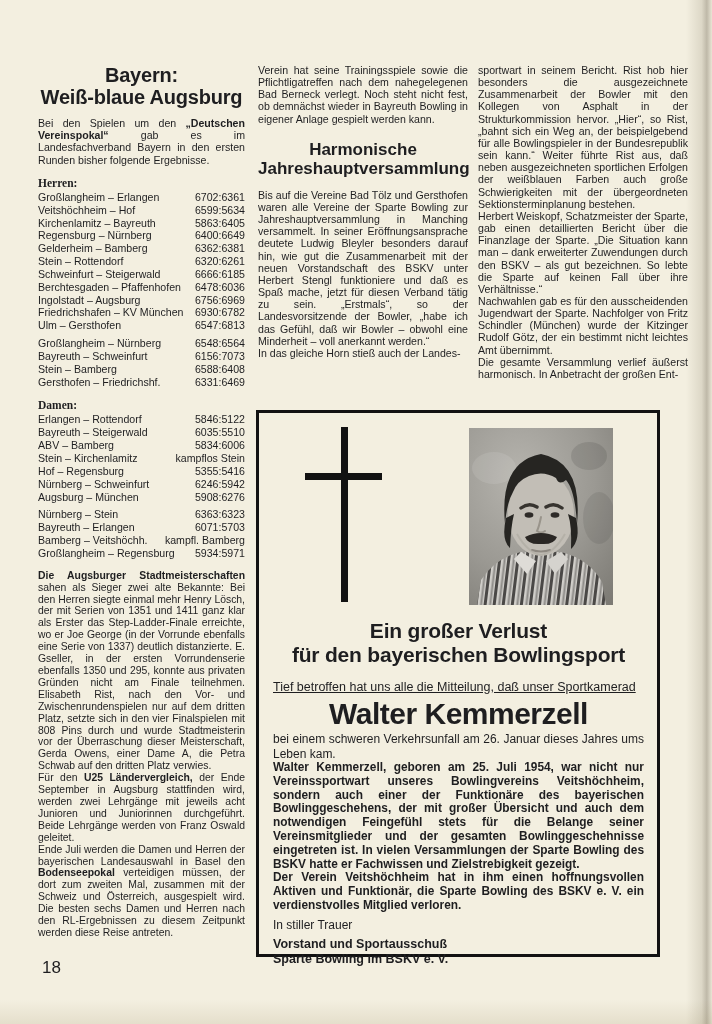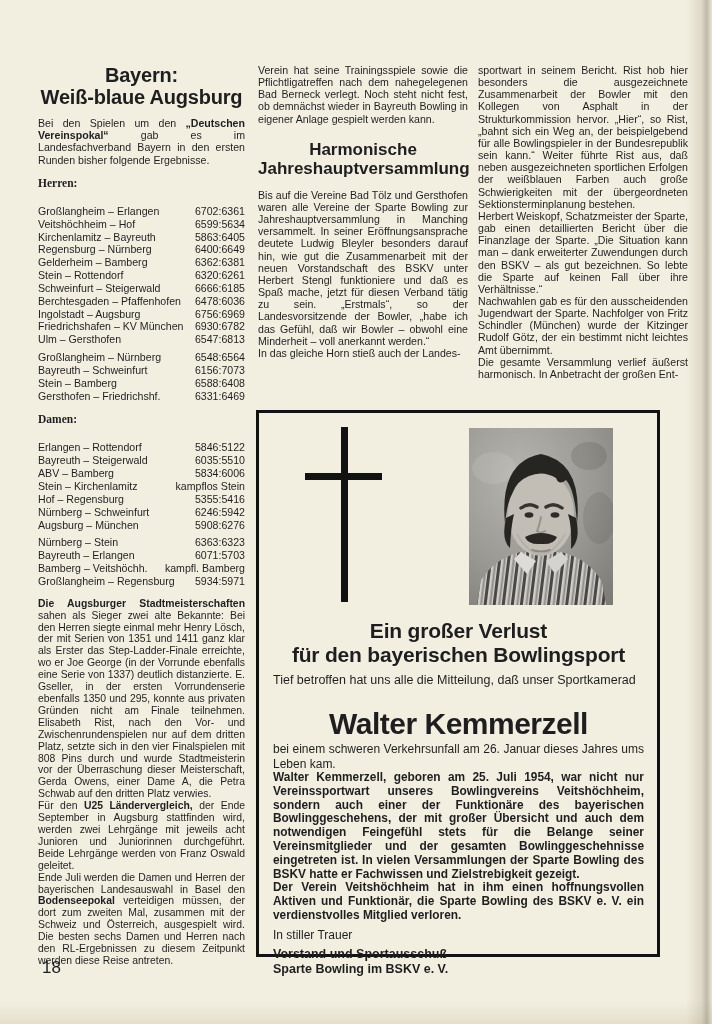--- a/index.html
+++ b/index.html
@@ -16,41 +16,41 @@
   p{margin:0;}
   .col{position:absolute;top:64px;text-align:justify;hyphens:auto;}
   .col1{left:38px;width:207px;}
   .col2{left:258px;width:210px;}
   .col3{left:478px;width:210px;}
   .body-text{font-size:10.6px;line-height:12.15px;}
   .b, .bold{font-weight:bold;}
   .page-title{font-weight:bold;font-size:20px;line-height:22px;text-align:center;letter-spacing:-0.2px;}
   .intro{margin-top:9px;font-size:10.6px;line-height:12.2px;}
   .results-label{font-weight:bold;font-size:11.5px;line-height:13px;margin-top:11px;font-family:Liberation Serif, serif;}
-  .results{margin-top:15px;}
+  .results{margin-top:1px;}
   .result-row{display:flex;justify-content:space-between;font-size:10.6px;line-height:12.85px;white-space:nowrap;}
   .result-row.gap{margin-top:5px;}
   .pairing{text-align:left;}
   .score{text-align:right;}
   .article{margin-top:10px;font-size:10.4px;line-height:11.9px;}
   .mid-heading{font-weight:bold;font-size:17px;line-height:19.5px;text-align:center;margin:15px 0 10px 0;white-space:nowrap;}
   
   .obituary{
     position:absolute;left:256px;top:410px;width:404px;height:547px;
     border:3px solid var(--box-border,#121212);box-sizing:border-box;
     background:var(--page-bg,#f3efe0);
   }
   .cross{position:absolute;left:0;top:0;}
   .cross .v{position:absolute;left:82px;top:14px;width:7px;height:175px;background:var(--box-border,#121212);}
   .cross .h{position:absolute;left:46px;top:60px;width:77px;height:7px;background:var(--box-border,#121212);}
   .portrait{position:absolute;left:210px;top:15px;width:144px;height:177px;display:block;}
   .obit-text{position:absolute;left:14px;right:13px;top:206px;text-align:justify;}
   .obit-headline{font-weight:bold;font-size:21px;line-height:23.5px;text-align:center;letter-spacing:-0.2px;}
-  .obit-intro{margin-top:7px;font-size:12.5px;line-height:15px;text-align:left;}
-  .obit-name{margin-top:20px;font-weight:bold;font-size:30px;line-height:32px;text-align:center;letter-spacing:-0.5px;}
+  .obit-intro{margin-top:14px;font-size:12.5px;line-height:15px;text-align:left;text-decoration:underline;}
+  .obit-name{margin-top:3px;font-weight:bold;font-size:30px;line-height:32px;text-align:center;letter-spacing:-0.5px;}
   .obit-p1{margin-top:2px;font-size:12px;line-height:14.5px;}
   .obit-p{font-size:11.9px;line-height:13.8px;font-weight:bold;}
   .obit-trauer{margin-top:5px;font-size:12px;line-height:14px;text-align:left;}
   .obit-sig{margin-top:5px;font-weight:bold;font-size:12.5px;line-height:15px;text-align:left;}
   .page-number{position:absolute;left:42px;top:962px;font-size:17px;line-height:12px;}
   .edge-right{
     position:absolute;top:0;right:0;width:26px;height:100%;pointer-events:none;
     background:linear-gradient(to right, rgba(86,74,48,0) 0%, rgba(86,74,48,0.14) 60%, rgba(70,60,40,0.30) 80%, rgba(150,140,110,0.10) 100%);
   }
   .edge-bottom{

